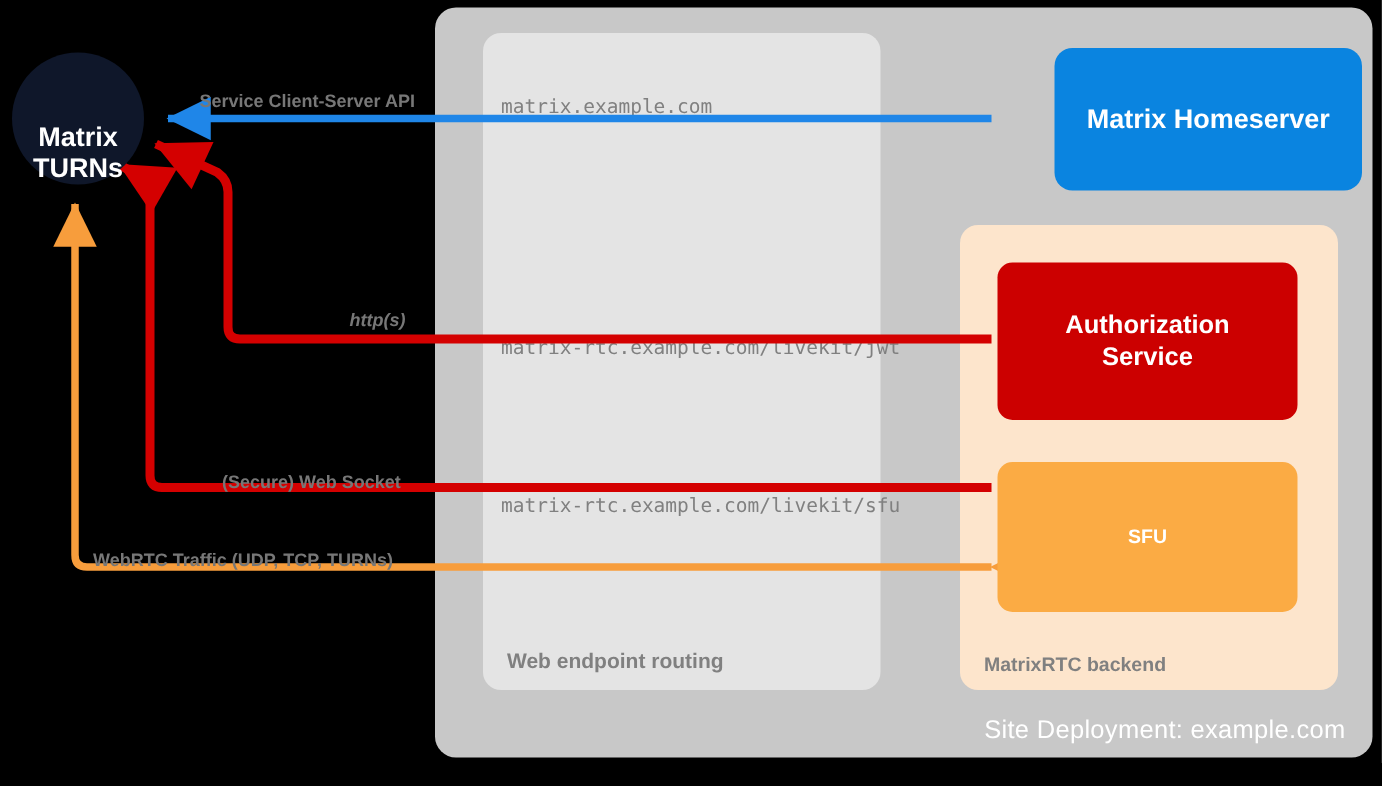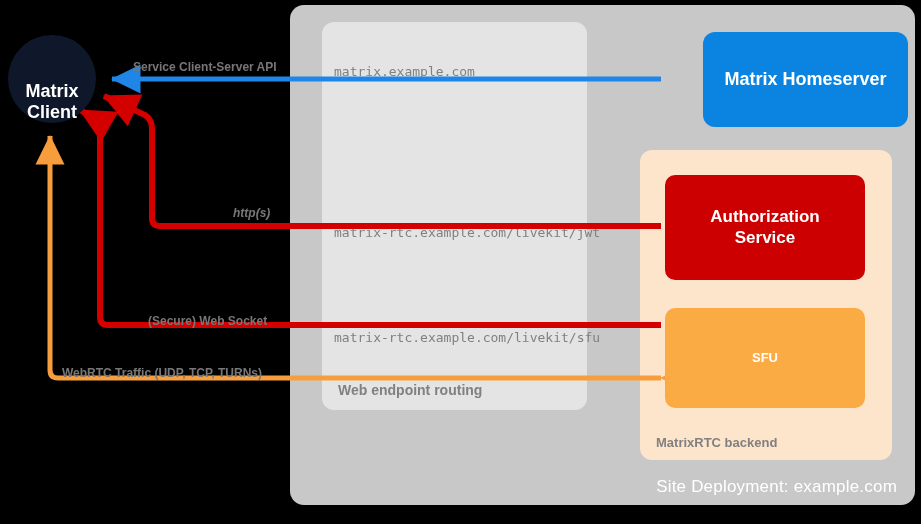--- a/index.html
+++ b/index.html
@@ -35,21 +35,21 @@
     font-weight: normal;
     letter-spacing: .2px;
     white-space: nowrap;
   }
 
   .routing-panel {
     position: absolute;
     left: 322px;
     top: 22px;
     width: 265px;
-    height: 388px;
+    height: 438px;
     background: #e4e4e4;
     border-radius: 12px;
   }
   .routing-panel-label {
     position: absolute;
     left: 16px;
     bottom: 12px;
     color: #808080;
     font-size: 14px;
     font-weight: bold;
@@ -208,17 +208,17 @@
     </div>
   </div>
 
   <div class="node node-sfu">
     <span>SFU</span>
   </div>
 
   <div class="node node-client">
     <div>
       <div>Matrix</div>
-      <div>Client</div>
+      <div>TURNs</div>
     </div>
   </div>
 
 </div>
 
 </body></html>

